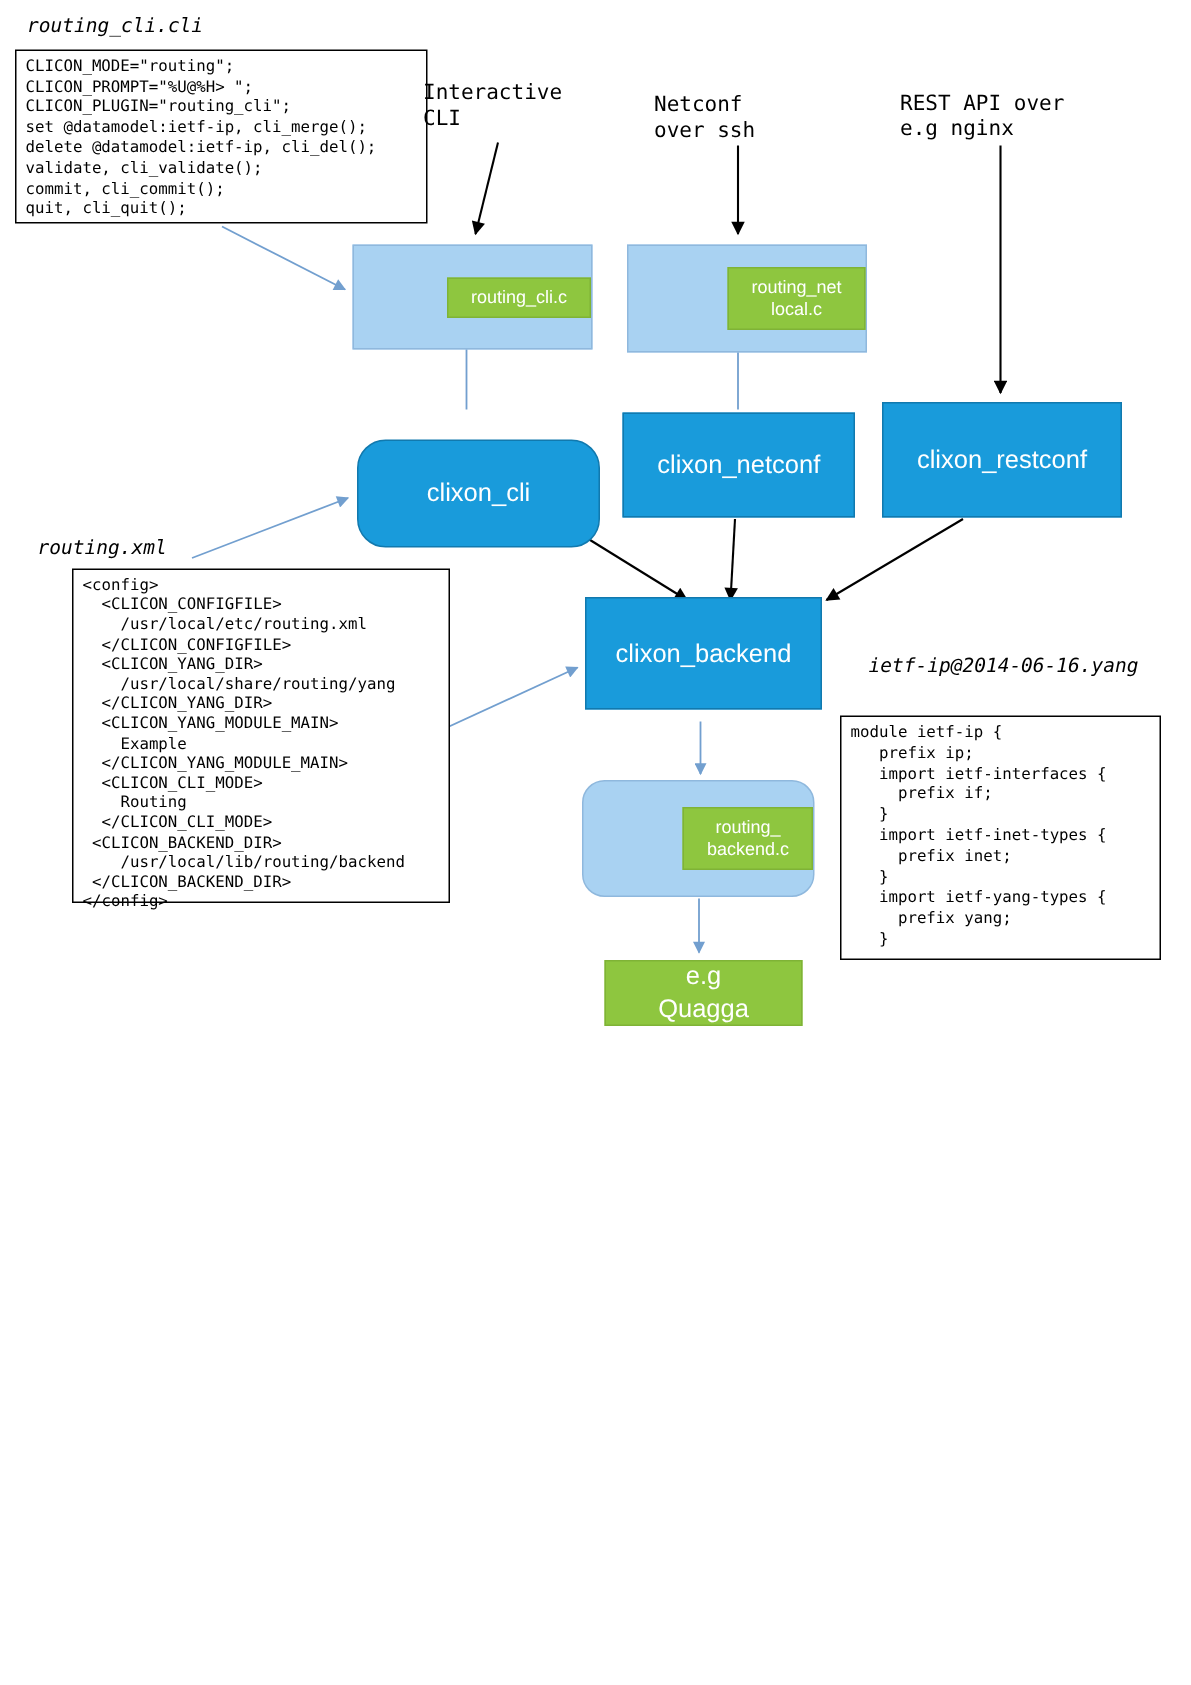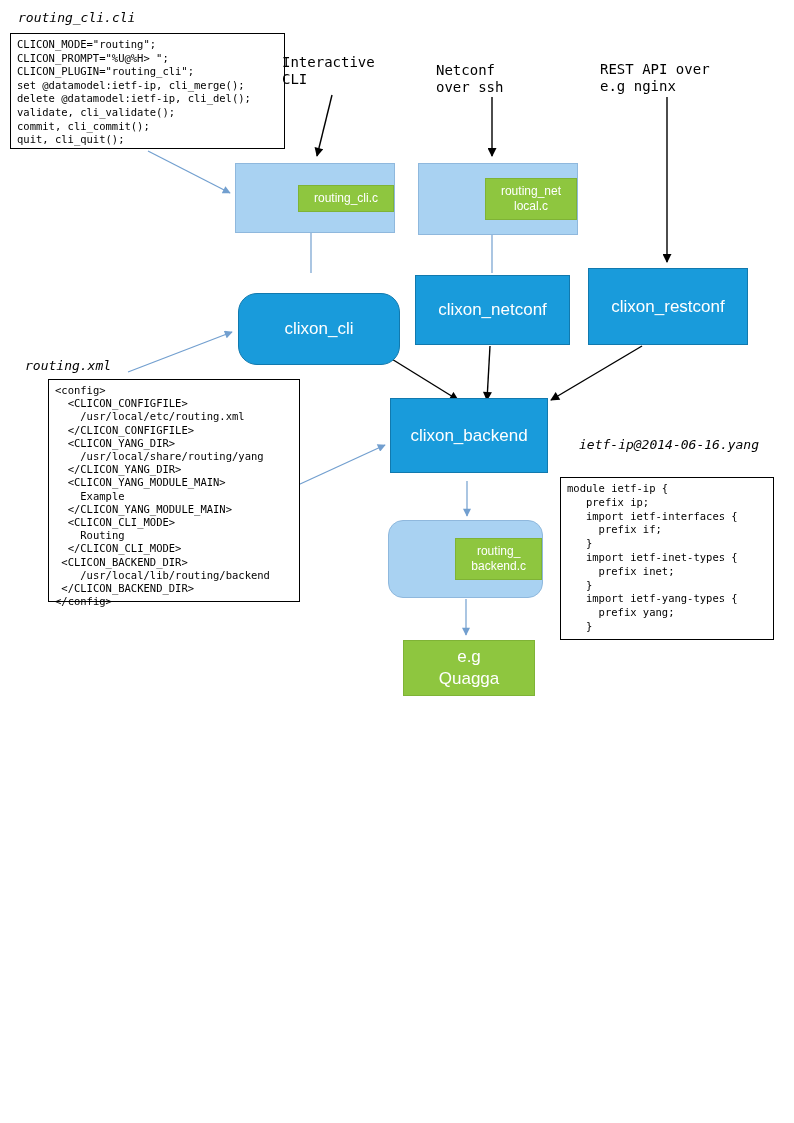--- a/index.html
+++ b/index.html
@@ -135,21 +135,21 @@
   <div class="node" style="left:238px; top:293px; width:162px; height:72px;border-radius:19px;">clixon_cli</div>
   <div class="node" style="left:415px; top:275px; width:155px; height:70px;">clixon_netconf</div>
   <div class="node" style="left:588px; top:268px; width:160px; height:77px;">clixon_restconf</div>
   <div class="node" style="left:390px; top:382px; width:158px; height:75px;margin-top:16px;">clixon_backend</div>
 
   <div class="panel" style="left:388px; top:520px; width:155px; height:78px;border-radius:15px;">
     <div class="chip">routing_
 backend.c</div>
   </div>
 
-  <div class="node green" style="left:403px; top:640px; width:132px; height:56px;">e.g
+  <div class="node green" style="left:403px; top:640px; width:132px; height:44px;">e.g
 Quagga</div>
 
   <div class="file-title" style="left:25px; top:358px;">routing.xml</div>
   <pre class="code-box" style="left:20px; top:379px; width:252px; height:223px; line-height:13.2px;margin-left:28px;">&lt;config&gt;
   &lt;CLICON_CONFIGFILE&gt;
     /usr/local/etc/routing.xml
   &lt;/CLICON_CONFIGFILE&gt;
   &lt;CLICON_YANG_DIR&gt;
     /usr/local/share/routing/yang
   &lt;/CLICON_YANG_DIR&gt;

